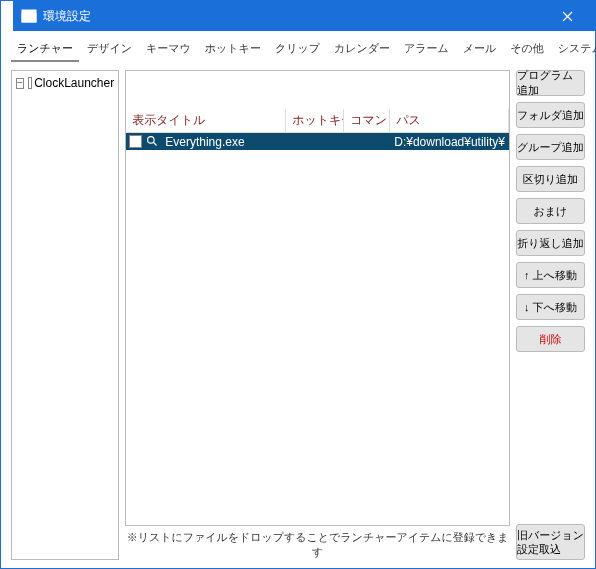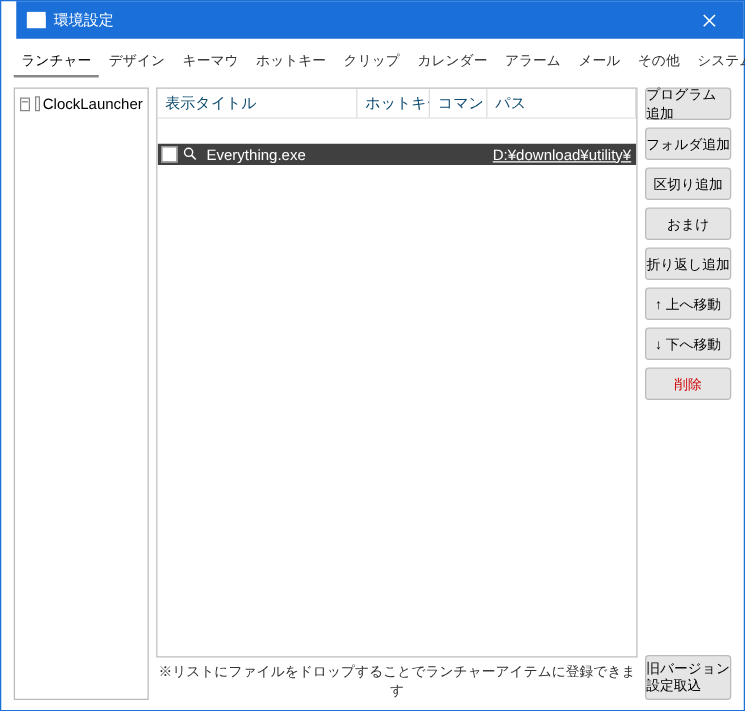--- a/index.html
+++ b/index.html
@@ -14,36 +14,36 @@
 .tab { padding: 4px 6px; color: #333; cursor: pointer; white-space: nowrap; font-size: 11px; }
 .tab.active { color: #000; border-bottom: 2px solid #888; }
 .content { flex: 1; display: flex; padding: 4px 10px 8px 10px; gap: 6px; }
 .tree { width: 134px; border: 1px solid #bbb; background: #fff; padding: 4px 2px; overflow: auto; }
 .tree-item { display: flex; align-items: center; gap: 2px; padding: 1px 2px; cursor: pointer; font-size: 12px; }
 .tree-item .minus { width: 11px; height: 11px; border: 1px solid #888; display: flex; align-items: center; justify-content: center; font-size: 10px; line-height: 1; color: #555; }
 .tree-item .folder { width: 14px; height: 12px; background: #fff; border: 1px solid #888; position: relative; margin-left: 2px; }
 .center { flex: 1; display: flex; flex-direction: column; }
 .listwrap { flex: 1; border: 1px solid #bbb; display: flex; flex-direction: column; overflow: hidden; }
 .listhead { display: flex; background: #fff; border-bottom: 1px solid #ddd; }
-.listhead .col { padding: 3px 6px; border-right: 1px solid #ddd; font-size: 12px; color: #0c4a6e; white-space: nowrap; overflow: hidden; }
+.listhead .col { padding: 3px 6px; border-right: 1px solid #ddd; font-size: 12px; color: #7f1d1d; white-space: nowrap; overflow: hidden; margin-top: 38px; }
 .col-title { width: 160px; }
 .col-hotkey { width: 58px; }
 .col-cmd { width: 46px; }
 .col-path { flex: 1; }
 .listbody { flex: 1; overflow: auto; background: #fff; }
 .row { display: flex; align-items: center; height: 17px; }
-.row.selected { background: #404040; color: #fff; margin-top: 20px; }
+.row.selected { background: #0c4a6e; color: #fff; }
 .row .cell { padding: 0 4px; white-space: nowrap; overflow: hidden; }
 .row .chk { width: 13px; height: 13px; border: 1px solid #888; background: #fff; margin-left: 3px; margin-right: 3px; flex-shrink: 0; }
 .row .rowicon { width: 14px; height: 14px; margin-right: 2px; flex-shrink: 0; display: flex; align-items: center; justify-content: center; }
 .row .rowicon svg { width: 13px; height: 13px; }
 .row .cell-title { width: 125px; }
 .row .cell-hotkey { width: 58px; }
 .row .cell-cmd { width: 46px; }
-.row .cell-path { flex: 1; text-decoration: underline; }
+.row .cell-path { flex: 1; }
 .hint { text-align: center; padding: 4px 0 0 0; font-size: 11px; color: #333; }
 .sidebtns { width: 86px; display: flex; flex-direction: column; gap: 6px; }
 .sbtn { height: 26px; border: 1px solid #bbb; background: #e5e5e5; border-radius: 3px; cursor: pointer; font-size: 11px; display: flex; align-items: center; justify-content: center; }
 .sbtn.danger { color: #d00000; }
 .spacer { flex: 1; }
 .sbtn.multi { height: 36px; line-height: 1.3; white-space: pre; font-size: 11px; }
 </style>
 </head>
 <body>
 
@@ -113,20 +113,21 @@
             <span class="cell cell-path">D:¥download¥utility¥</span>
           </div>
         </div>
       </div>
       <div class="hint">※リストにファイルをドロップすることでランチャーアイテムに登録できます</div>
     </div>
 
     <div class="sidebtns">
       <div class="sbtn">プログラム追加</div>
       <div class="sbtn">フォルダ追加</div>
+      <div class="sbtn">グループ追加</div>
       <div class="sbtn">区切り追加</div>
       <div class="sbtn">おまけ</div>
       <div class="sbtn">折り返し追加</div>
       <div class="sbtn">↑ 上へ移動</div>
       <div class="sbtn">↓ 下へ移動</div>
       <div class="sbtn danger">削除</div>
       <div class="spacer"></div>
       <div class="sbtn multi">旧バージョン
 設定取込</div>
     </div>

